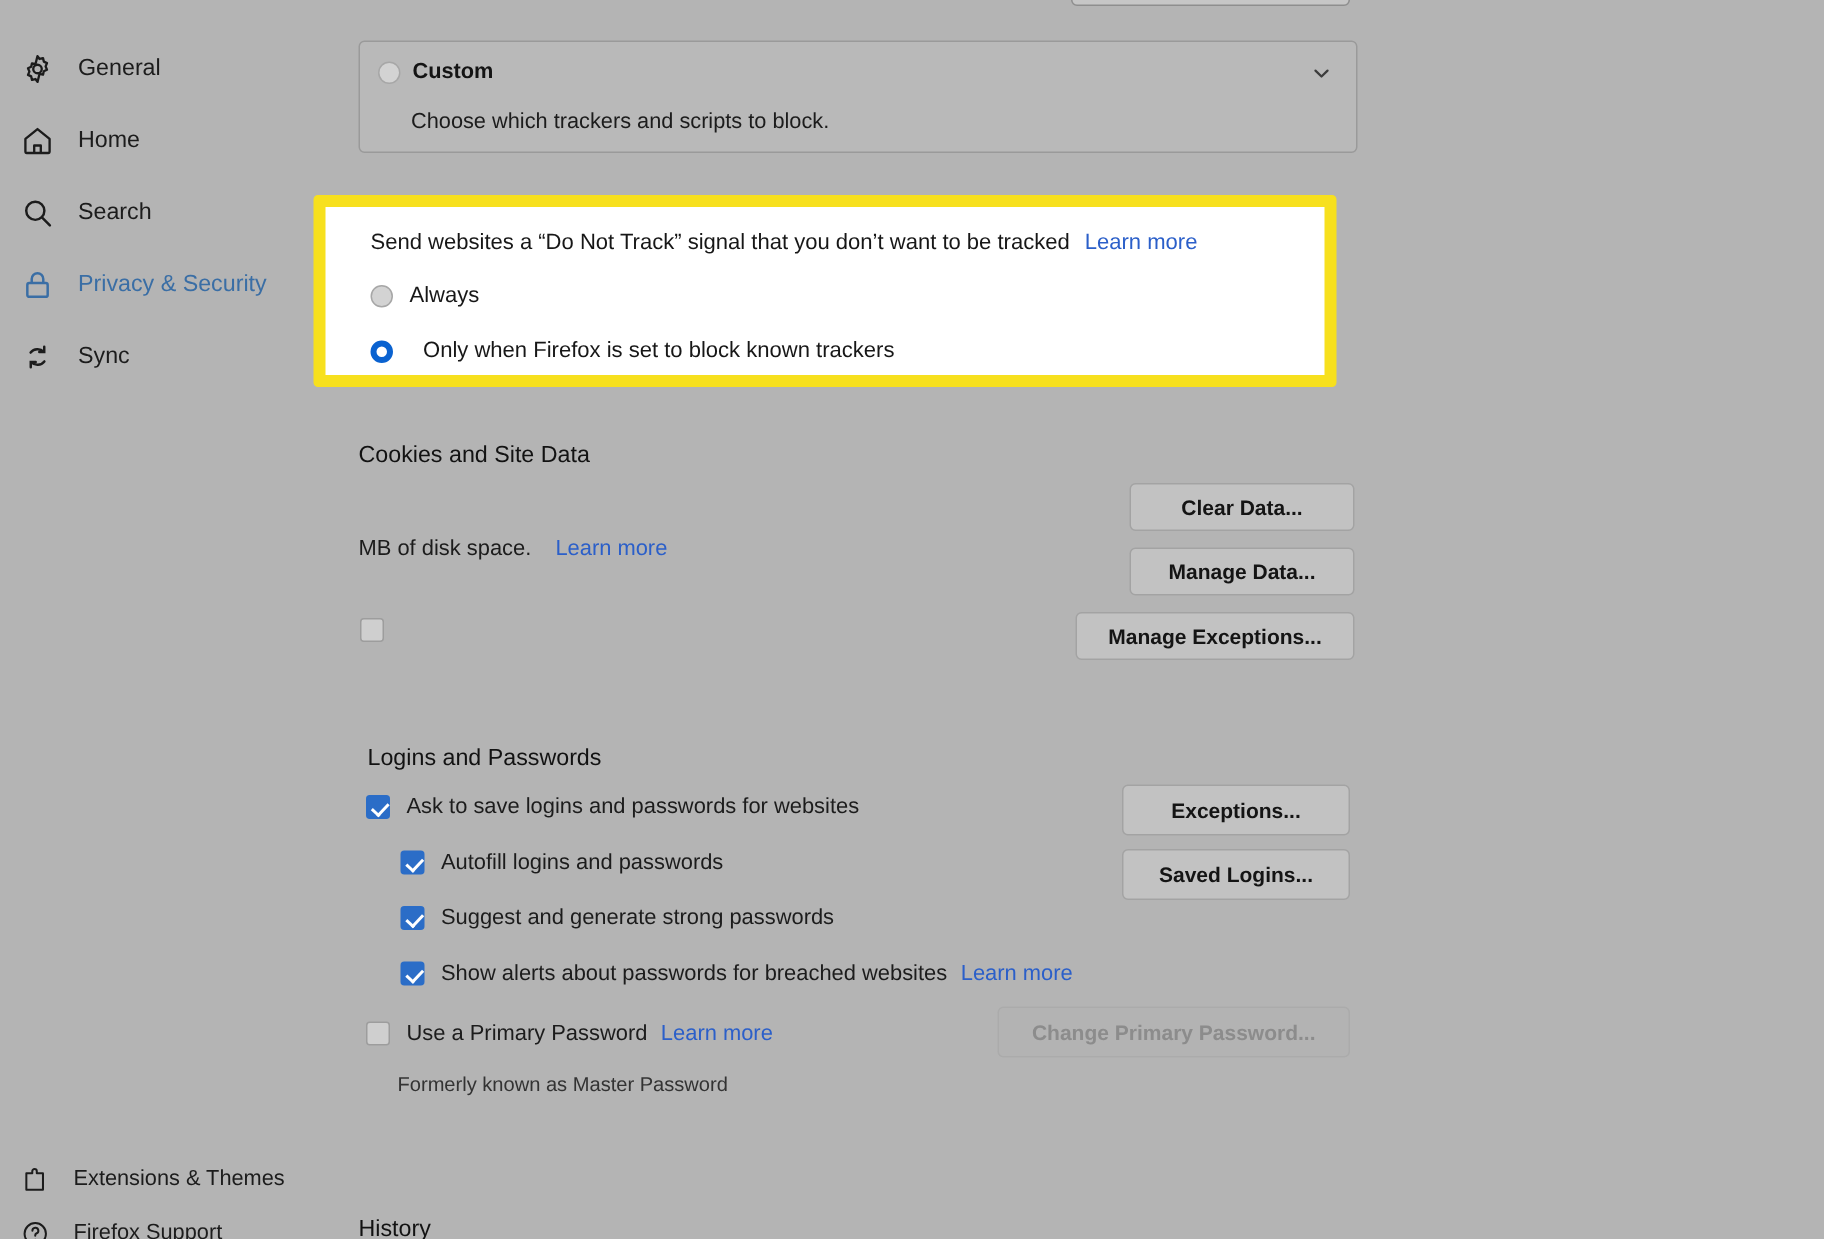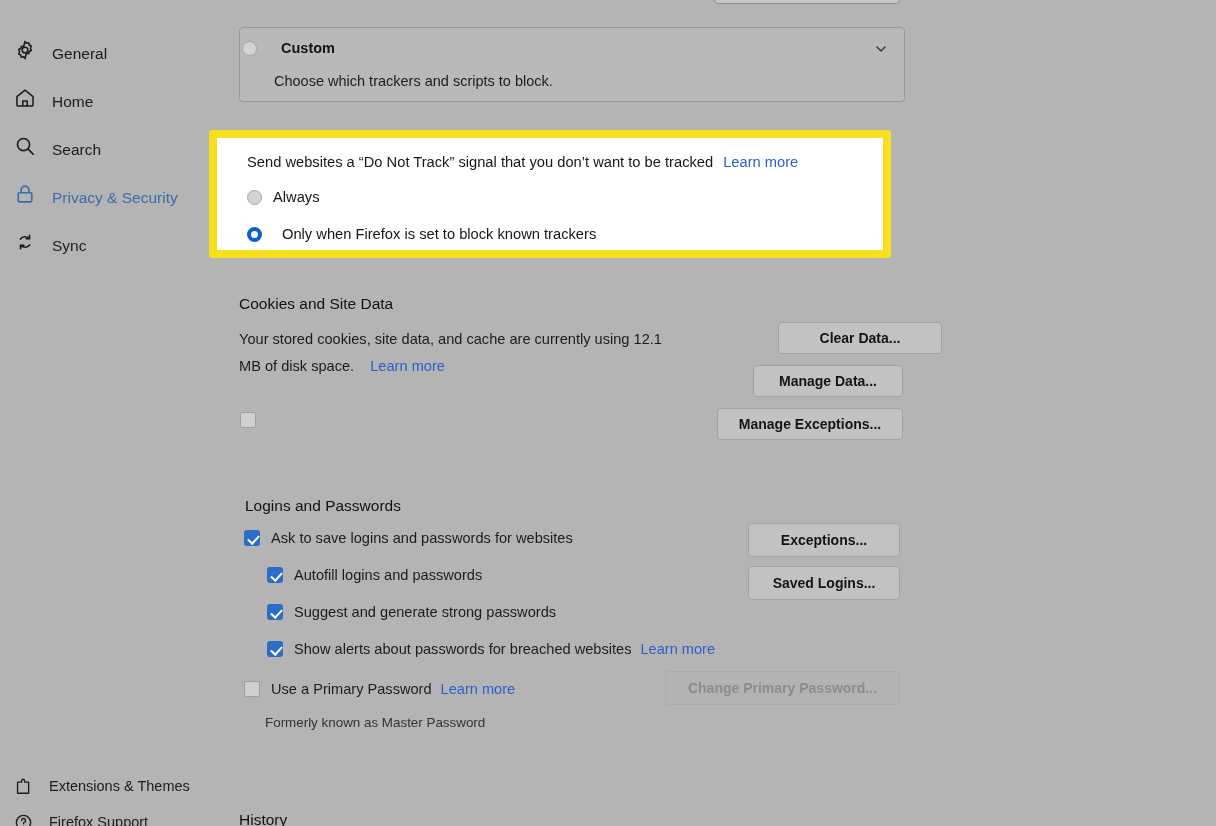--- a/index.html
+++ b/index.html
@@ -9,21 +9,21 @@
     background: #b4b4b4;
     font-family: "Liberation Sans", sans-serif;
     color: #1a1a1a;
     -webkit-font-smoothing: antialiased;
   }
   .page { position: relative; width: 1216px; height: 826px; }
 
   
   .sidebar { position: absolute; left: 0; top: 0; width: 236px; height: 826px; }
   .nav-item {
-    position: absolute; left: 14px; display: flex; align-items: flex-end;
+    position: absolute; left: 14px; display: flex; align-items: center;
     gap: 16px; height: 30px; font-size: 15.5px; color: #1c1c1c;
   }
   .nav-item.active { color: #3a6ea5; }
   .nav-icon { width: 22px; height: 22px; display: block; flex: 0 0 22px; }
   .nav-icon svg { width: 22px; height: 22px; display: block; }
   .nav-label { white-space: nowrap; line-height: 1; }
 
   .bottom-item {
     position: absolute; left: 14px; display: flex; align-items: center;
     gap: 16px; height: 26px; font-size: 14.5px; color: #1c1c1c;
@@ -37,21 +37,21 @@
   .cut-button {
     position: absolute; left: 478px; top: -26px; width: 186px; height: 30px;
     background: #c6c6c6; border: 1px solid #8e8e8e; border-radius: 4px;
   }
 
   
   .custom-panel {
     position: absolute; left: 3px; top: 27px; width: 666px; height: 75px;
     background: #b9b9b9; border: 1px solid #9a9a9a; border-radius: 4px;
   }
-  .custom-head { position: absolute; left: 2px; top: 13px; display: flex; align-items: center; gap: 24px; text-align: center; }
+  .custom-head { position: absolute; left: 12px; top: 13px; display: flex; align-items: center; gap: 8px; text-align: center; }
   .custom-title { font-size: 14.5px; font-weight: bold; color: #141414; line-height: 1; }
   .custom-desc { position: absolute; left: 34px; top: 46px; font-size: 14.5px; color: #1c1c1c; line-height: 1; }
   .chevron { position: absolute; right: 16px; top: 14px; width: 14px; height: 14px; }
   .chevron svg { width: 14px; height: 14px; display: block; }
 
   
   .highlight-box {
     position: absolute; left: -27px; top: 130px; width: 682px; height: 128px;
     background: #ffffff; border: 8px solid #f7e01e; border-radius: 3px;
   }
@@ -214,29 +214,28 @@
         <span class="radio"></span>
         <span>Always</span>
       </div>
       <div class="radio-row r2">
         <span class="radio checked"></span>
         <span>Only when Firefox is set to block known trackers</span>
       </div>
     </div>
 
     <div class="section-title" style="left:3px; top:296px">Cookies and Site Data</div>
-    <div class="body-text" style="left:3px; top:332px">Your stored cookies, site data, and cache are currently using 12.1</div>
     <div class="body-text" style="left:3px; top:359px">
       <span>MB of disk space.</span>
       <span class="link" style="margin-left:12px">Learn more</span>
     </div>
     <div class="check-row" style="left:4px; top:412px">
       <span class="checkbox"></span>
     </div>
-    <div class="btn" style="left:542px; top:322px; width:164px">Clear Data...</div>
+    <div class="btn" style="left:517px; top:322px; width:150px">Clear Data...</div>
     <div class="btn" style="left:517px; top:365px; width:150px">Manage Data...</div>
     <div class="btn" style="left:481px; top:408px; width:186px">Manage Exceptions...</div>
 
     <div class="section-title" style="left:9px; top:498px">Logins and Passwords</div>
     <div class="check-row" style="left:8px; top:530px">
       <span class="checkbox checked"></span>
       <span>Ask to save logins and passwords for websites</span>
     </div>
     <div class="check-row" style="left:31px; top:567px">
       <span class="checkbox checked"></span>

